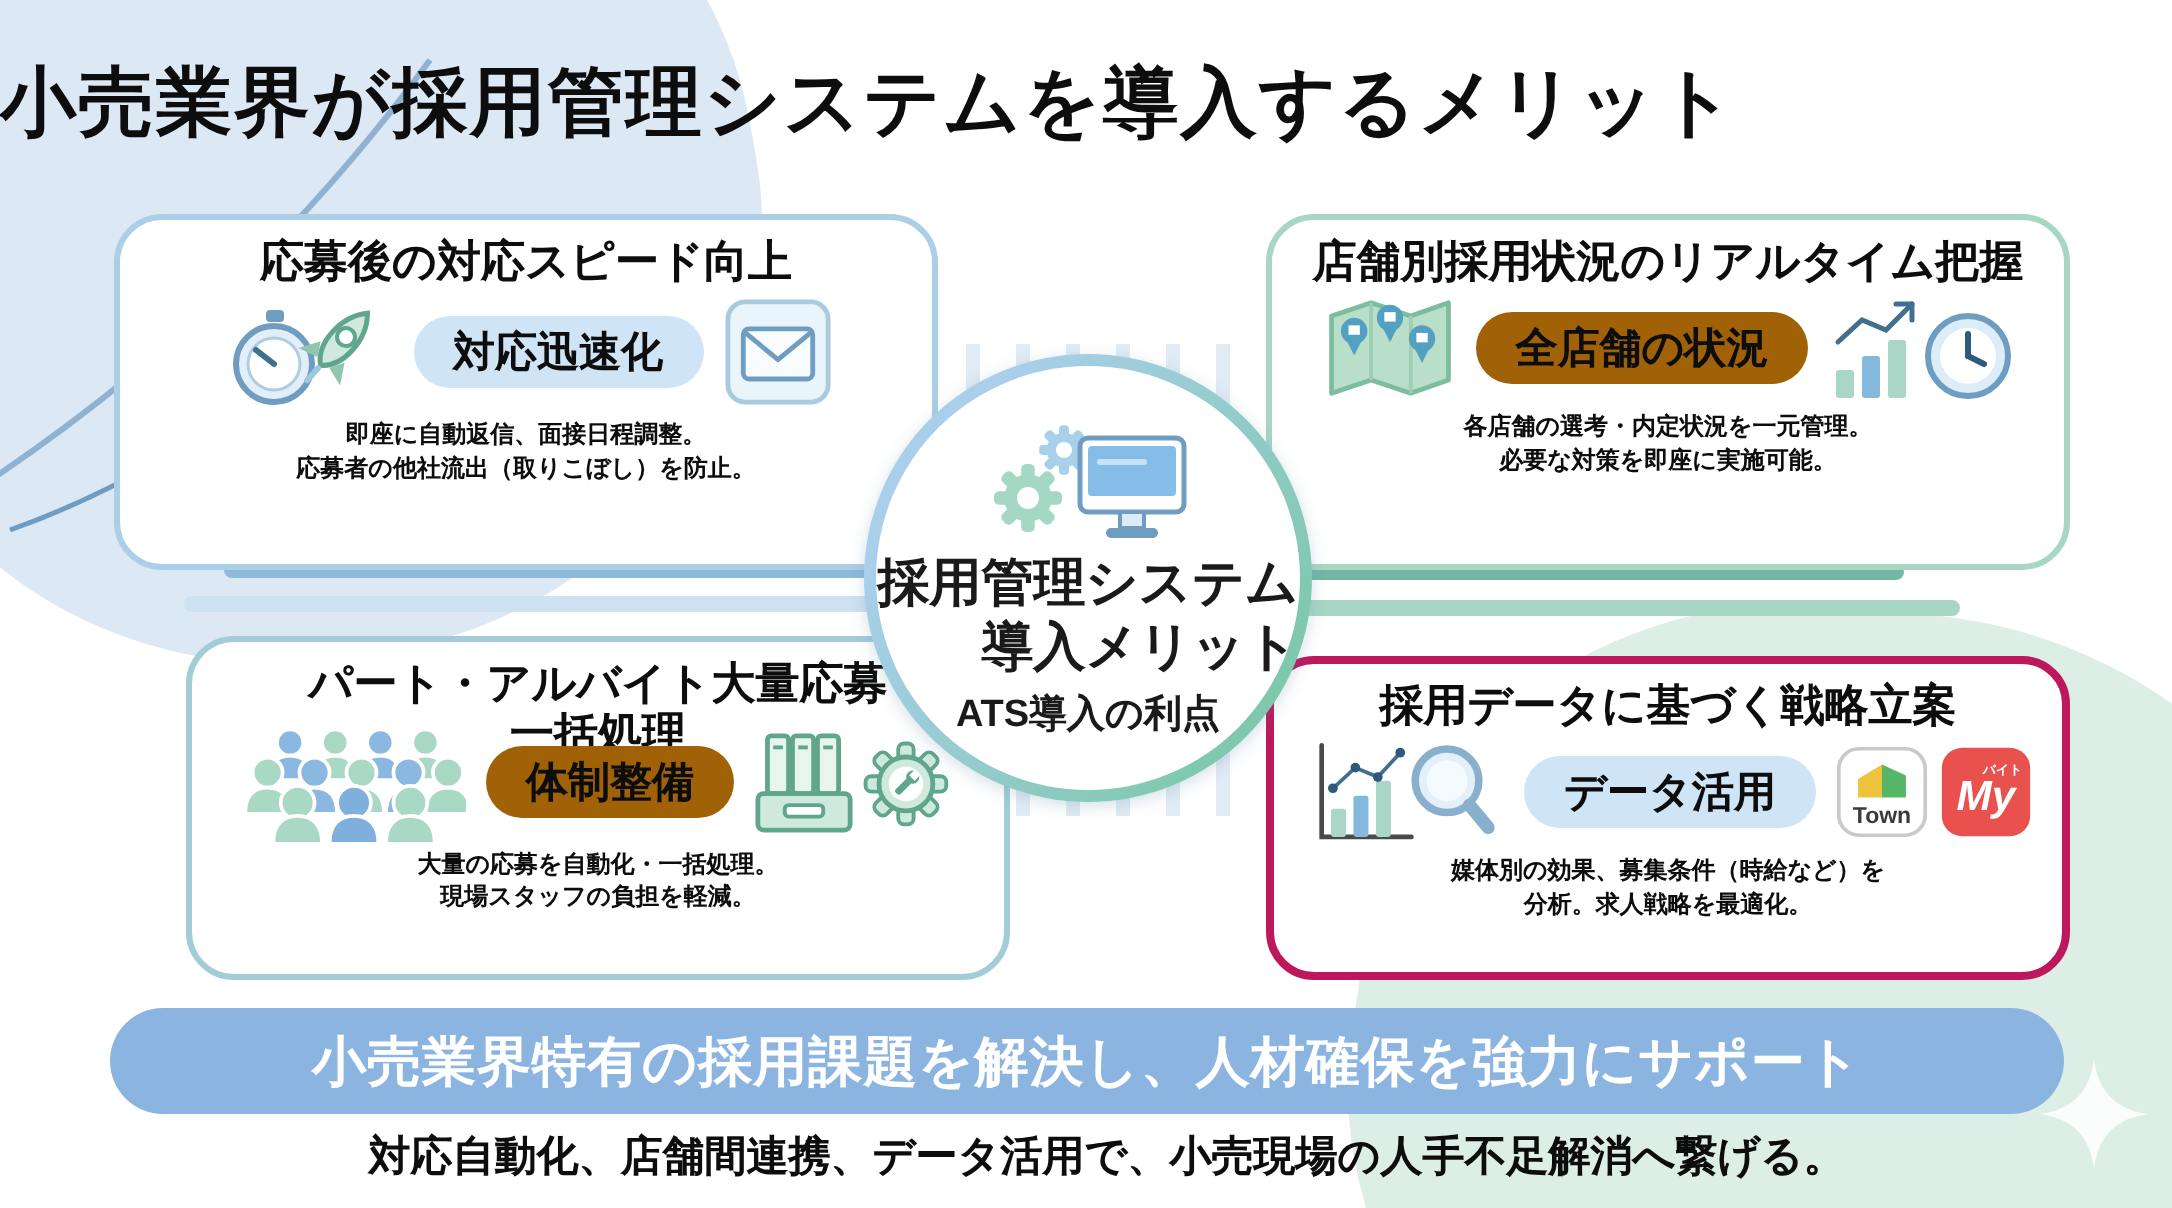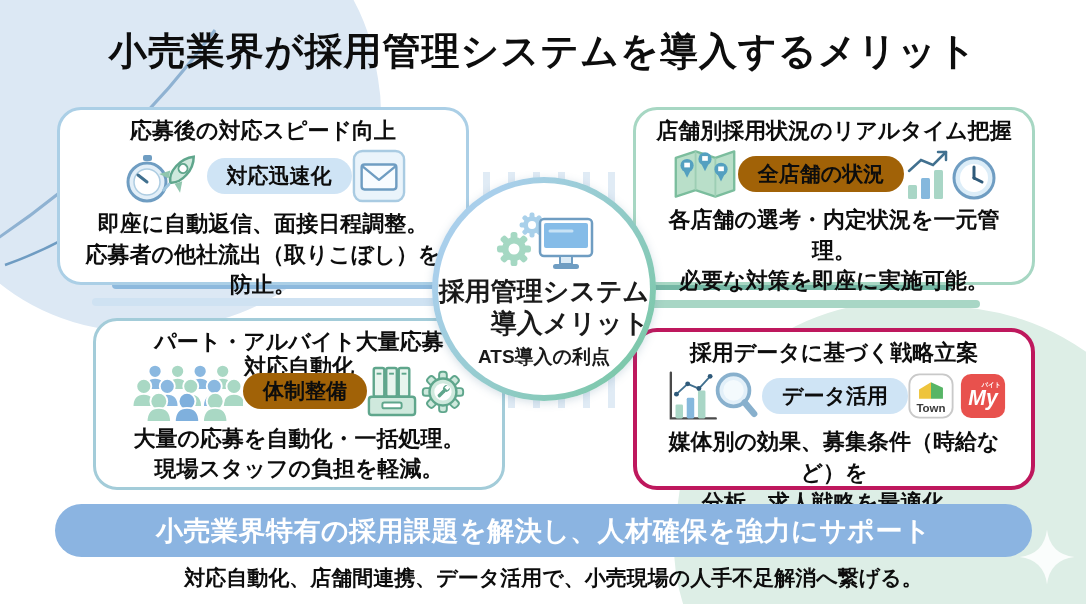--- a/index.html
+++ b/index.html
@@ -19,37 +19,37 @@
     background:repeating-linear-gradient(90deg,#e0ebf5 0 7px,transparent 7px 25px);}
   .stripe{position:absolute;height:8px;border-radius:8px;z-index:1;}
   .stripe.s1{left:92px; top:264px;width:466px;background:#b5d4ec;}
   .stripe.s2{left:112px;top:281px;width:446px;background:#8db9dd;}
   .stripe.s3{left:92px; top:298px;width:466px;background:#cfe2f2;}
   .stripe.s4{left:532px;top:264px;width:462px;background:#bfe2d2;}
   .stripe.s5{left:532px;top:282px;width:420px;background:#74b7a4;}
   .stripe.s6{left:532px;top:300px;width:448px;background:#a8d6c5;}
 
   
-  .page-title{position:absolute;left:0;top:26px;width:100%;text-align:center;z-index:2;
+  .page-title{position:absolute;left:0;top:26px;width:100%;z-index:2;
     font-size:38px;font-weight:900;color:#0d0d0d;letter-spacing:1px;}
 
   
   .card{position:absolute;background:#ffffff;border-radius:24px;z-index:2;
     padding:8px 15px 6px;display:flex;flex-direction:column;align-items:center;}
   .card.tl{left:57px; top:107px;width:412px;height:178px;border:3px solid #abcfe6;}
   .card.tr{left:633px;top:107px;width:402px;height:178px;border:3px solid #a7d7c3;}
   .card.bl{left:57px; top:318px;width:412px;height:172px;border:3px solid #a3ccd9;margin-left:36px;}
   .card.br{left:633px;top:328px;width:402px;height:162px;border:4px solid #be185d;}
 
   .card-title{font-size:22px;font-weight:900;color:#0d0d0d;text-align:center;line-height:1.15;}
-  .icon-row{display:flex;align-items:center;justify-content:center;margin:2px 0 2px;}
+  .icon-row{display:flex;align-items:center;justify-content:center;gap:10px;margin:2px 0 2px;}
   .pill{border-radius:999px;padding:4px 20px;font-size:21px;font-weight:900;color:#0d0d0d;white-space:nowrap;}
   .pill.blue{background:#cfe4f5;}
   .pill.mint{background:#a16207;}
-  .card-body{font-size:22px;font-weight:700;color:#0d0d0d;text-align:center;line-height:1.38;}
+  .card-body{font-size:12px;font-weight:700;color:#0d0d0d;text-align:center;line-height:1.38;}
   .card-body span{display:block;}
   .logo-pair{display:flex;align-items:center;gap:6px;}
 
   
   .circle-ring{position:absolute;left:432px;top:177px;width:224px;height:224px;border-radius:50%;
     background:linear-gradient(125deg,#a9cfeb 20%,#7ec8ac 85%);z-index:3;
     display:flex;align-items:center;justify-content:center;box-shadow:0 2px 8px rgba(90,130,160,.25);}
   .circle-inner{width:212px;height:212px;border-radius:50%;background:#ffffff;
     display:flex;flex-direction:column;align-items:center;justify-content:center;padding-top:2px;}
   .circle-title{font-size:26px;font-weight:900;color:#1a1a1a;line-height:1.25;text-align:right;}
@@ -152,21 +152,21 @@
     </div>
     <div class="card-body">
       <span>各店舗の選考・内定状況を一元管理。</span>
       <span>必要な対策を即座に実施可能。</span>
     </div>
   </div>
 
   <div class="card bl">
     <div class="card-title">
       <span style="display:block">パート・アルバイト大量応募</span>
-      <span style="display:block">対応自動化</span>
+      <span style="display:block">一括処理</span>
     </div>
     <div class="icon-row" style="margin-top:-20px;align-items:center;">
       <svg width="112" height="62" viewBox="0 0 116 66">
         <g stroke="#ffffff" stroke-width="2">
           <g fill="#8ab8e0">
               <circle cx="24" cy="12" r="7"></circle>
               <path d="M13,32 q0,-13 11,-13 q11,0 11,13 z"></path>
             </g>
           <g fill="#a9d8c4">
               <circle cx="48" cy="12" r="7"></circle>

